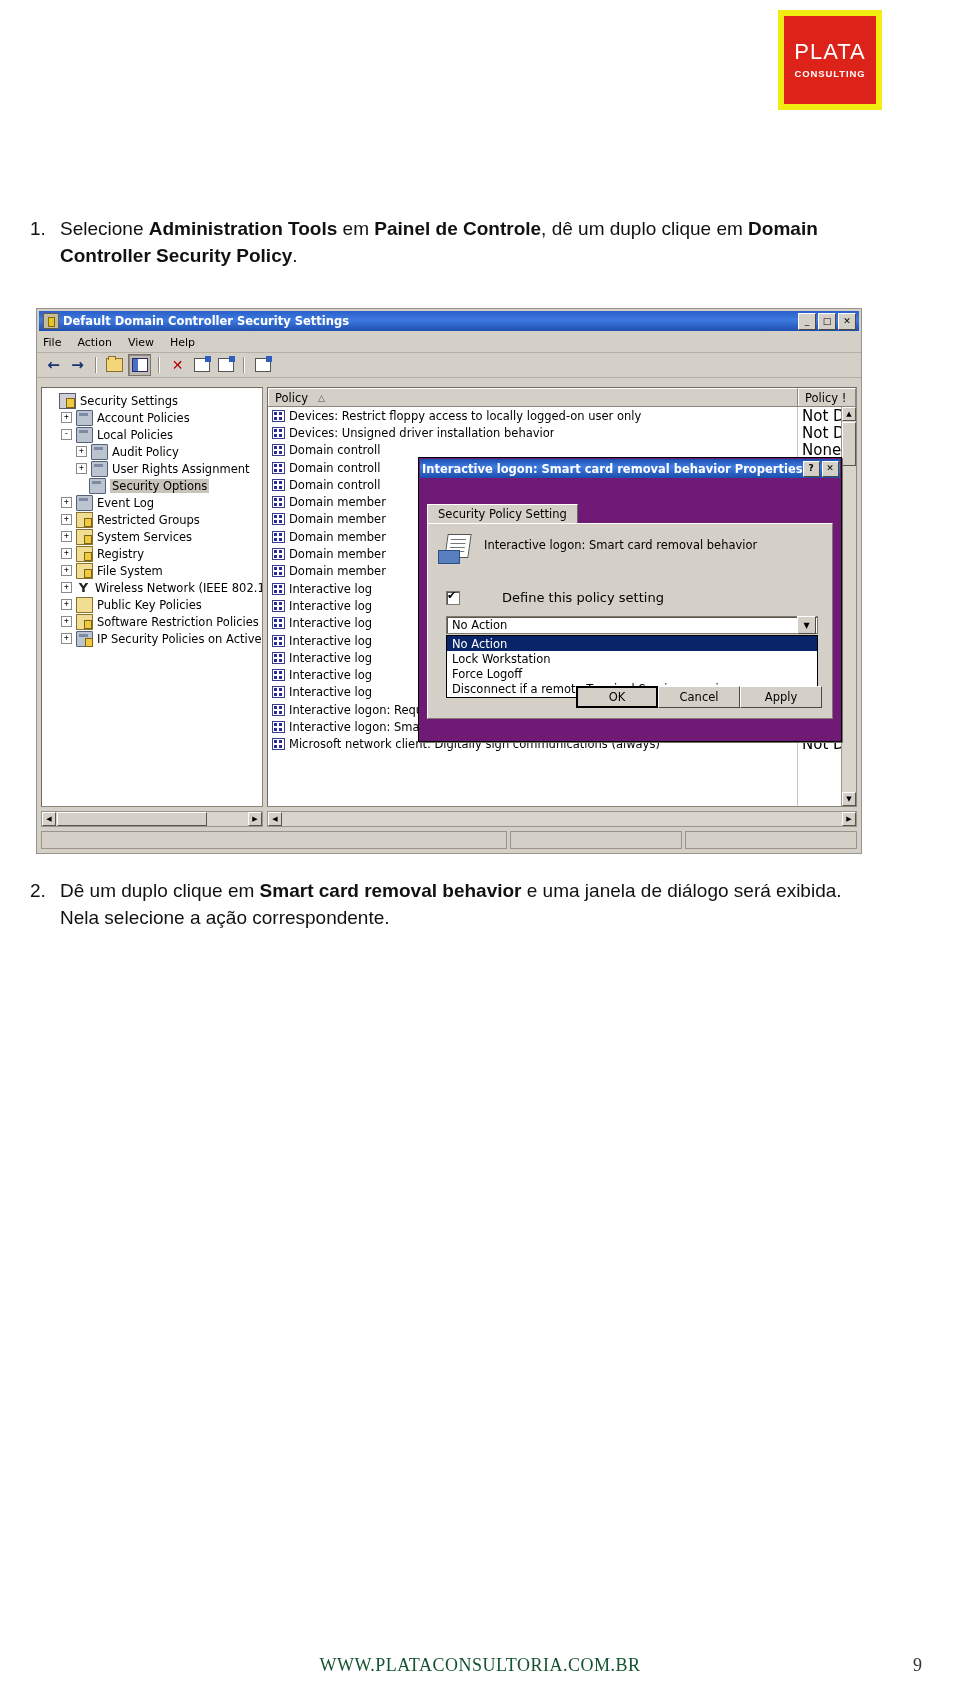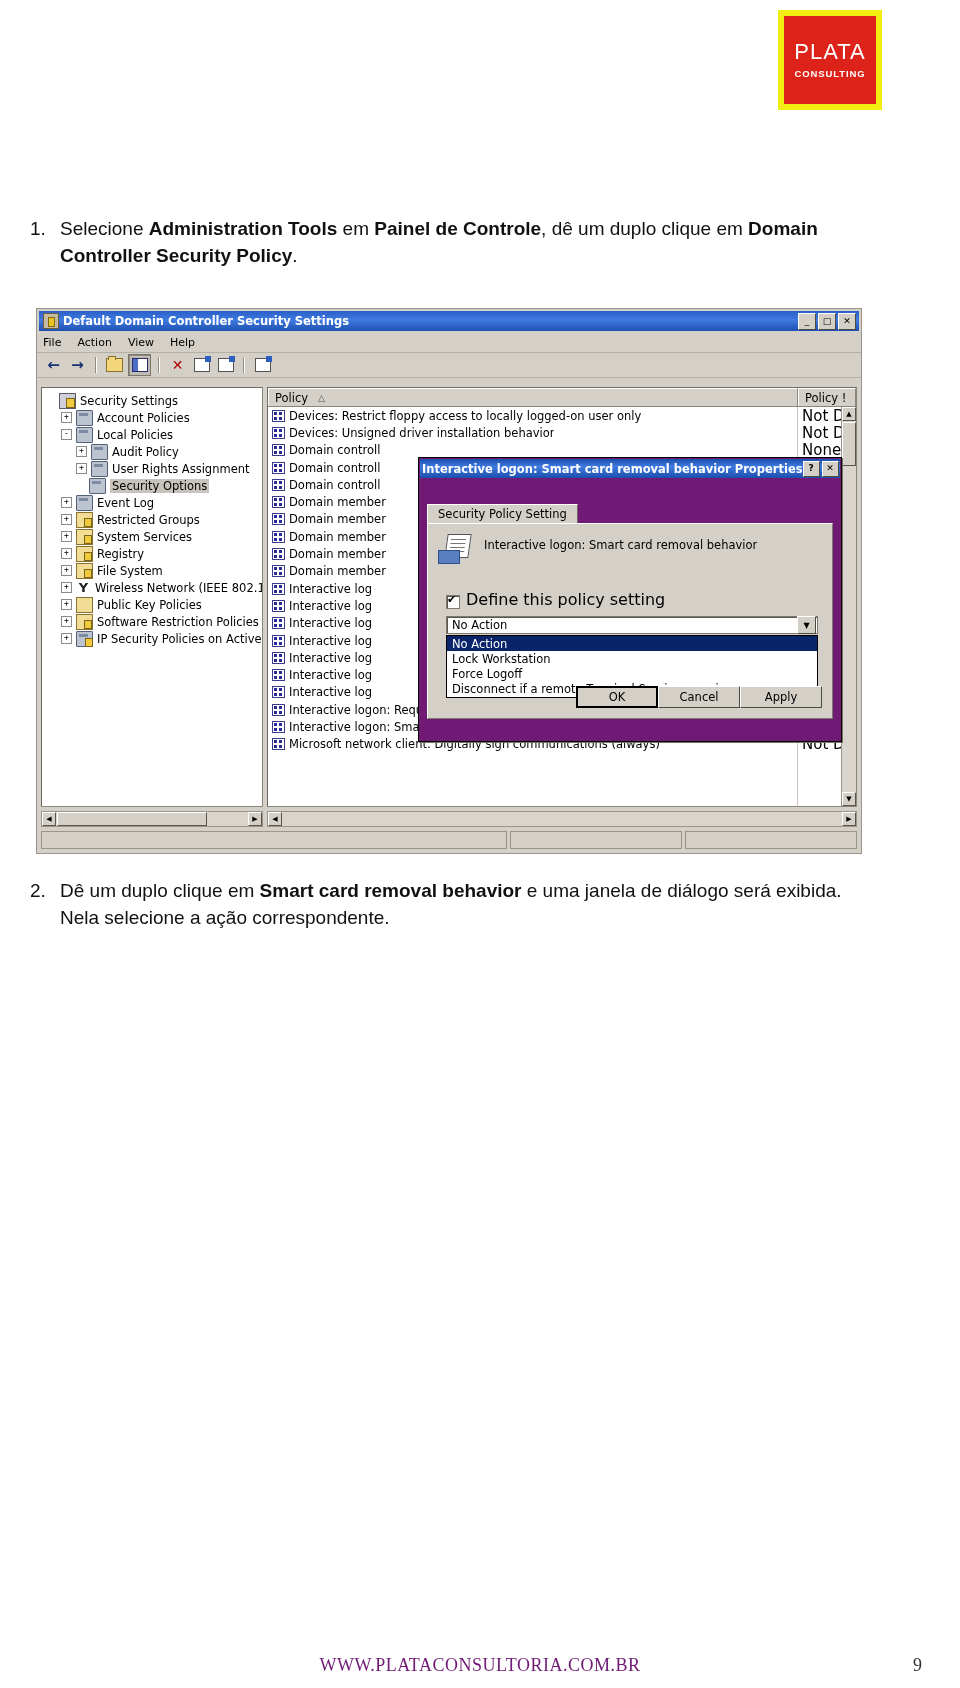--- a/index.html
+++ b/index.html
@@ -194,21 +194,21 @@
   .pd-panel { margin: 0 8px 8px 8px; height: 196px; background:#d4d0c8;
               border:1px solid #fff; border-right-color:#7d7970; border-bottom-color:#7d7970;
               position:relative; box-sizing:border-box; }
   .pd-head { display:flex; align-items:flex-start; padding: 10px 0 0 10px; }
   .pd-policy-icon { width: 34px; height: 30px; position:relative; flex:none; margin-right: 12px; }
   .pd-policy-icon .sheet { position:absolute; left:8px; top:0; width:22px; height:22px; background:#fff; border:1px solid #555; transform: skewX(-8deg); }
   .pd-policy-icon .sheet:before{ content:""; position:absolute; left:3px; top:4px; right:4px; height:1px; background:#777;
      box-shadow: 0 4px 0 #777, 0 8px 0 #777, 0 12px 0 #777; }
   .pd-policy-icon .blue { position:absolute; left:0; top:16px; width:20px; height:12px; background:#5a7fc0; border:1px solid #2d4d85; }
   .pd-policy-title { font-size: 11.5px; padding-top: 4px; }
-  .pd-check { display:flex; align-items:flex-end; padding: 26px 0 0 18px; font-size:16px; }
+  .pd-check { display:flex; align-items:center; padding: 26px 0 0 18px; font-size:13px;gap:36px; }
   .cb { width:12px; height:12px; background:#fff; border:1px solid #7d7970;
         box-shadow: inset 1px 1px 0 #5a554d; margin-right:6px; flex:none; position:relative; }
   .cb:after { content:"✔"; position:absolute; left:0px; top:-3px; font-size:11px; color:#000; }
   .combo { position:absolute; left:18px; top:92px; right:14px; height:18px; background:#fff;
            border:1px solid #7d7970; box-shadow: inset 1px 1px 0 #5a554d; display:flex; align-items:center; box-sizing:border-box; }
   .combo .val { padding-left:5px; font-size:11.5px; }
   .combo .cbtn { margin-left:auto; width:17px; height:16px; background:#d4d0c8; margin-right:1px;
                  border-top:1px solid #fff; border-left:1px solid #fff;
                  border-right:1px solid #4a4a42; border-bottom:1px solid #4a4a42;
                  display:flex; align-items:center; justify-content:center; font-size:8px; }
@@ -220,21 +220,21 @@
   .pd-action {
     width: 82px; height: 22px; background:#d4d0c8; font-size:11.5px;
     border-top:1px solid #fff; border-left:1px solid #fff;
     border-right:1px solid #4a4a42; border-bottom:1px solid #4a4a42;
     display:flex; align-items:center; justify-content:center; box-sizing:border-box;
   }
   .pd-action.default { border:2px solid #000; }
 
   
   .footer-url { position:absolute; left:0; right:0; bottom: 12px; text-align:center;
-                font-family:"Liberation Serif", serif; font-size: 18px; color:#701a75; letter-spacing:0.5px; }
+                font-family:"Liberation Serif", serif; font-size: 18px; color:#14532d; letter-spacing:0.5px; }
   .footer-page { position:absolute; right: 38px; bottom: 12px; font-family:"Liberation Serif", serif;
                  font-size: 18px; color:#333; }
 </style>
 </head>
 <body>
 
 <div class="page">
 
   <div class="logo-wrap">
     <div class="logo-outer">

